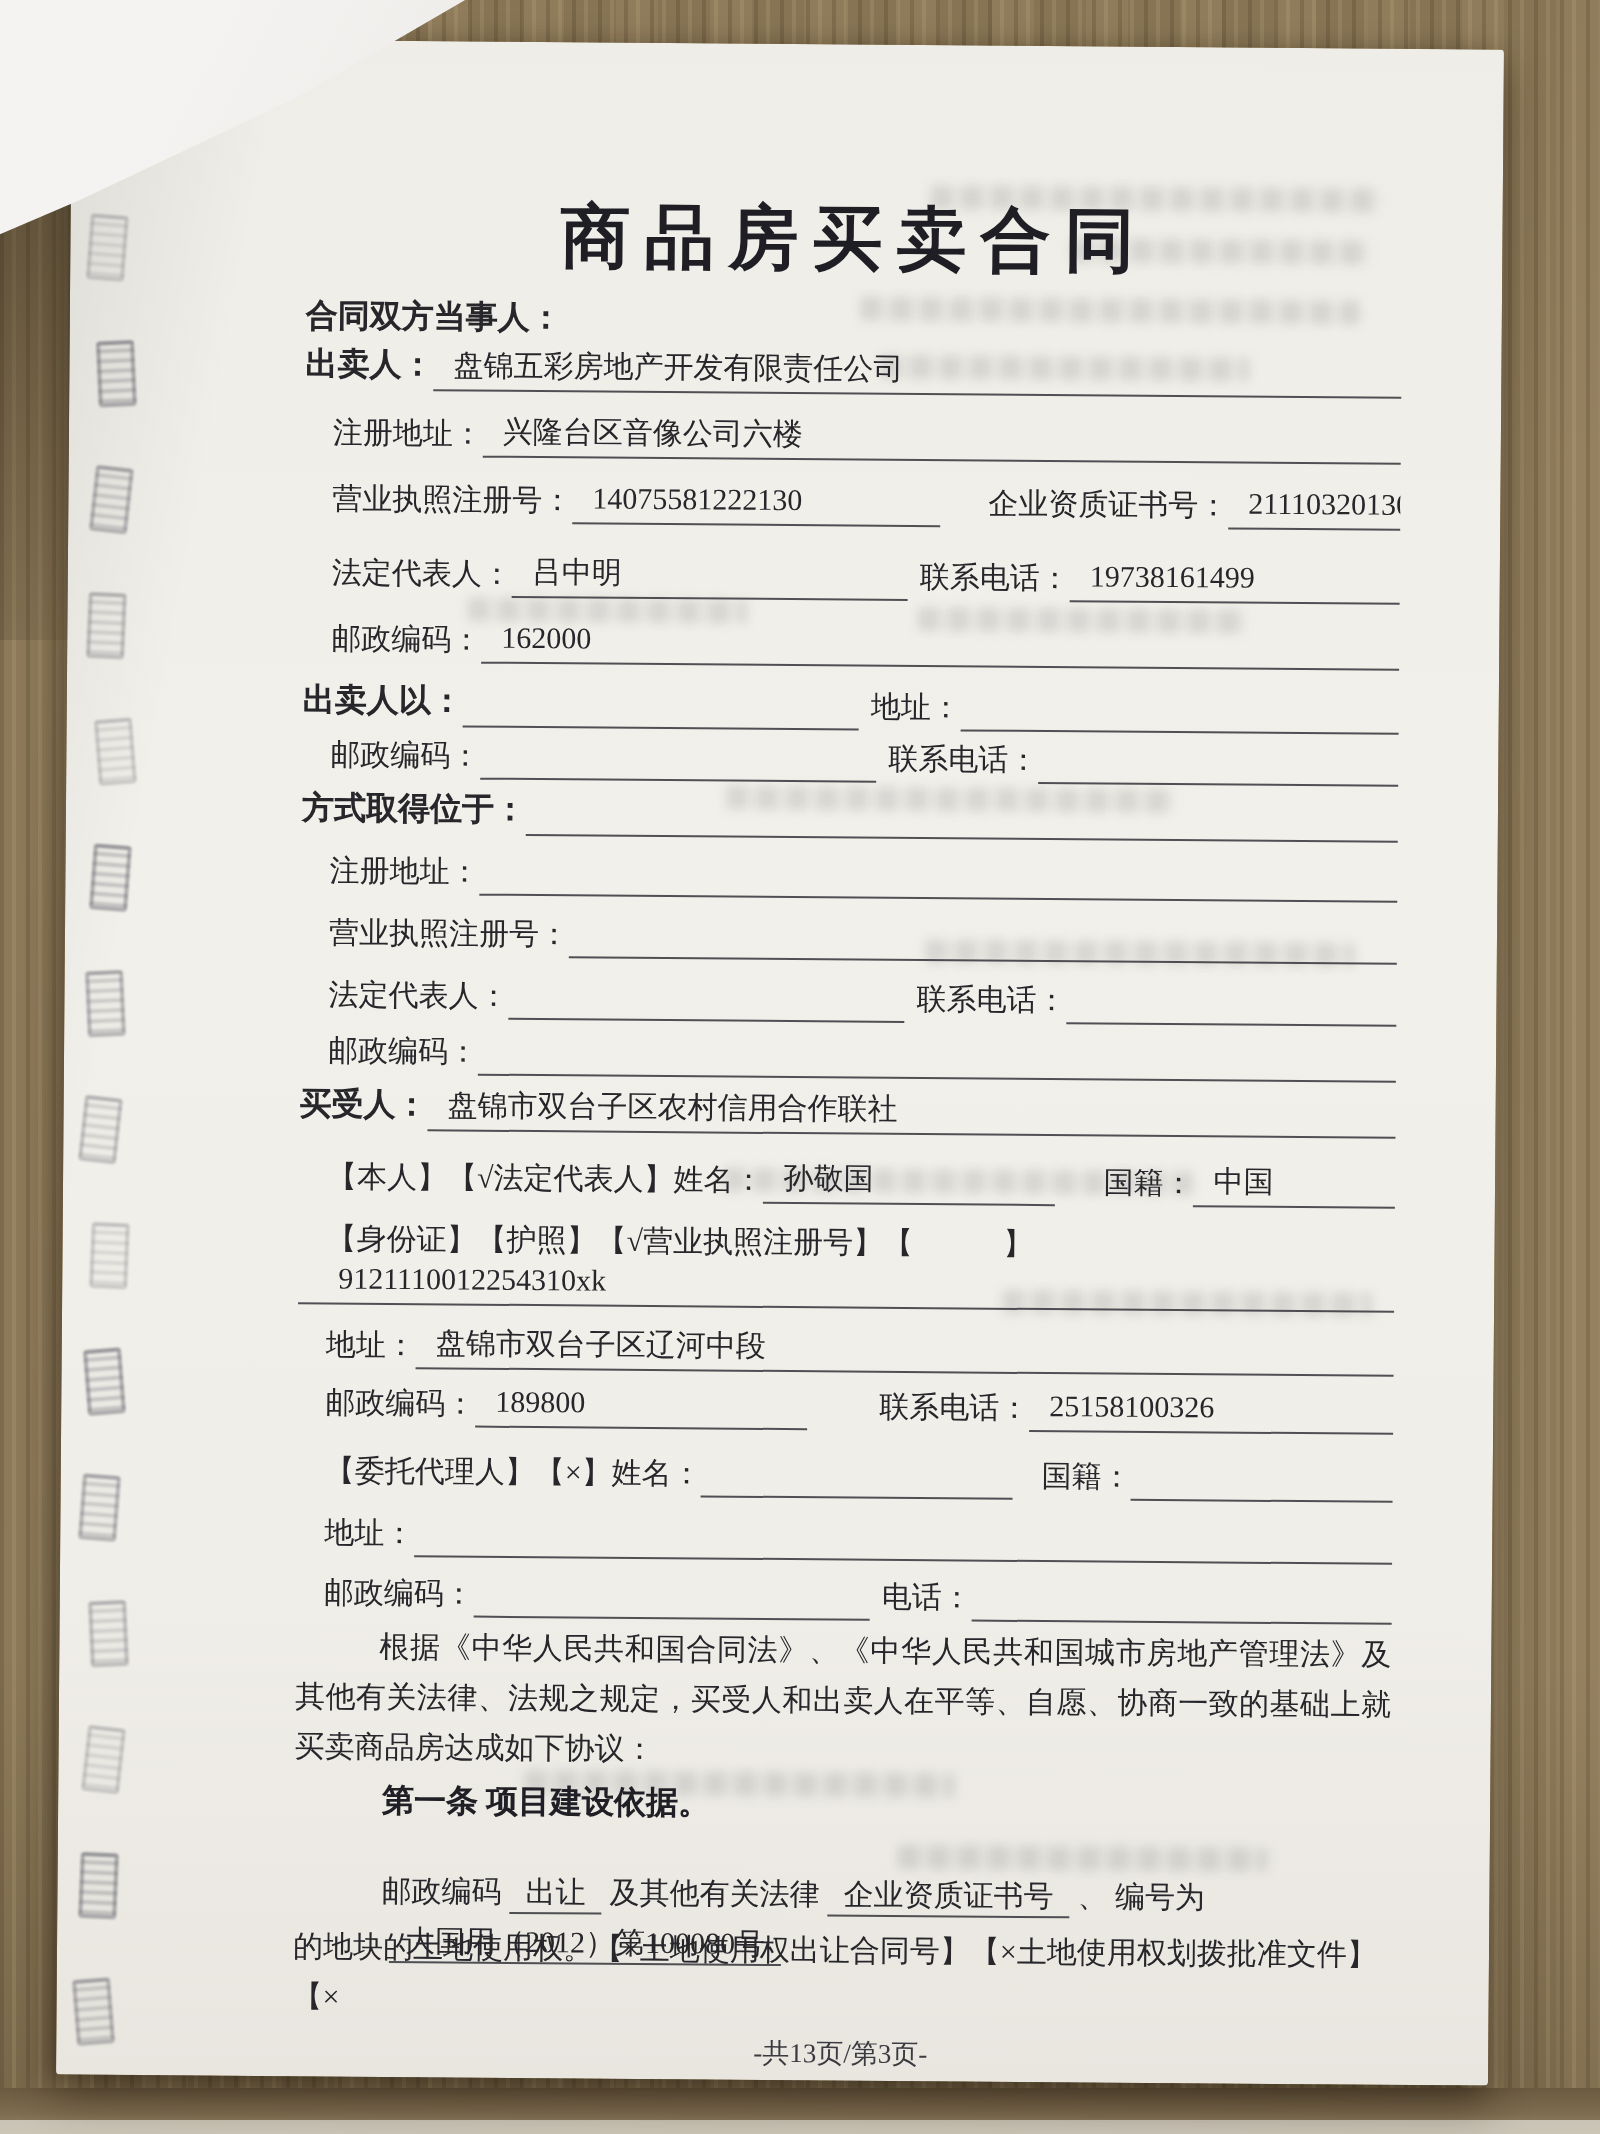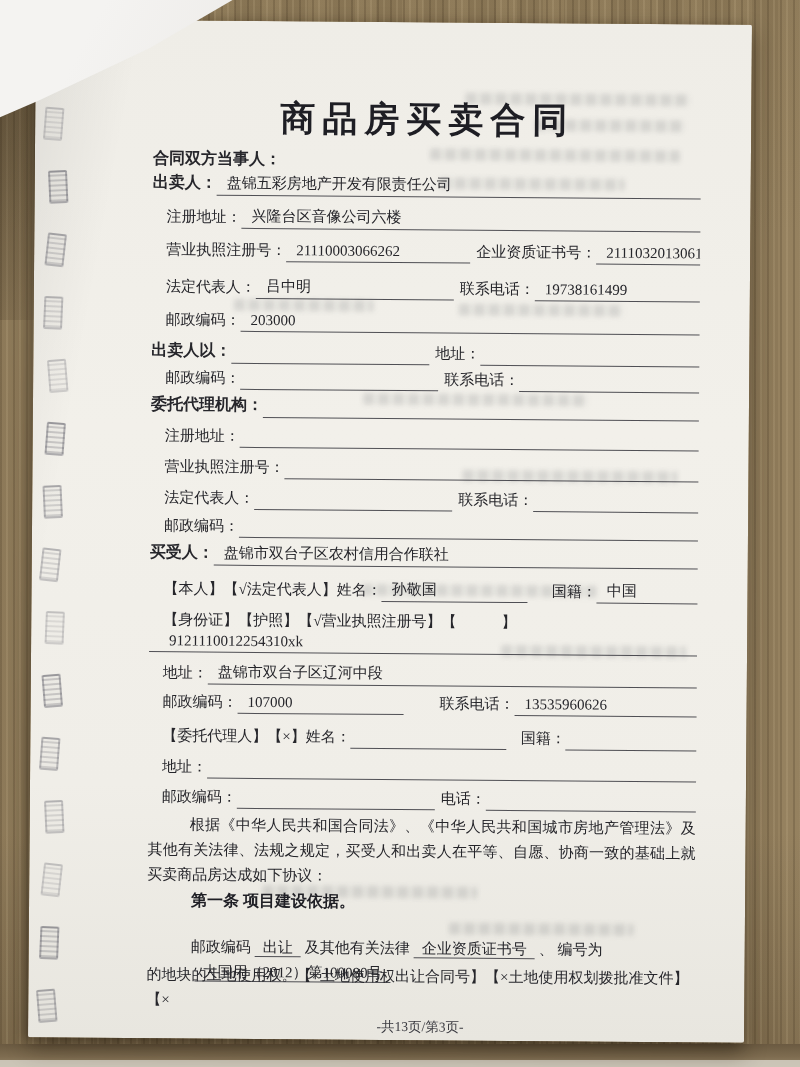--- a/index.html
+++ b/index.html
@@ -108,53 +108,53 @@
       <span class="bl grow"><span>盘锦五彩房地产开发有限责任公司</span></span>
     </div>
 
     <div class="r" style="top:186px">
       <span class="lbl ind">注册地址：</span>
       <span class="bl grow"><span>兴隆台区音像公司六楼</span></span>
     </div>
 
     <div class="r" style="top:220px">
       <span class="lbl ind">营业执照注册号：</span>
-      <span class="bl w168"><span>21110003066262</span></span>
-      <span class="lbl" style="margin-left:6px">企业资质证书号：</span>
+      <span class="bl w168"><span>14075581222130</span></span>
+      <span class="lbl" style="margin-left:24px">企业资质证书号：</span>
       <span class="bl grow"><span>2111032013061931583</span></span>
     </div>
 
     <div class="r" style="top:256px">
       <span class="lbl ind">法定代表人：</span>
       <span class="bl w182"><span>吕中明</span></span>
       <span class="lbl" style="margin-left:6px">联系电话：</span>
       <span class="bl grow"><span>19738161499</span></span>
     </div>
 
     <div class="r" style="top:290px">
       <span class="lbl ind">邮政编码：</span>
-      <span class="bl grow"><span>203000</span></span>
+      <span class="bl grow"><span>162000</span></span>
     </div>
 
     <div class="r" style="top:320px">
       <span class="lbl b">出卖人以：</span>
       <span class="bl w182"></span>
       <span class="lbl" style="margin-left:6px">地址：</span>
       <span class="bl grow"></span>
     </div>
 
     <div class="r" style="top:348px">
       <span class="lbl ind">邮政编码：</span>
       <span class="bl w182"></span>
       <span class="lbl" style="margin-left:6px">联系电话：</span>
       <span class="bl grow"></span>
     </div>
 
     <div class="r" style="top:374px">
-      <span class="lbl b">委托代理机构：</span>
+      <span class="lbl b">方式取得位于：</span>
       <span class="bl grow"></span>
     </div>
 
     <div class="r" style="top:406px">
       <span class="lbl ind">注册地址：</span>
       <span class="bl grow"></span>
     </div>
 
     <div class="r" style="top:437px">
       <span class="lbl ind">营业执照注册号：</span>
@@ -193,23 +193,23 @@
       <span class="bl grow" style="padding-left:20px"><span>9121110012254310xk</span></span>
     </div>
 
     <div class="r" style="top:642px">
       <span class="lbl ind">地址：</span>
       <span class="bl grow"><span>盘锦市双台子区辽河中段</span></span>
     </div>
 
     <div class="r" style="top:672px">
       <span class="lbl ind">邮政编码：</span>
-      <span class="bl w150"><span>107000</span></span>
+      <span class="bl w150"><span>189800</span></span>
       <span class="lbl" style="margin-left:36px">联系电话：</span>
-      <span class="bl grow"><span>13535960626</span></span>
+      <span class="bl grow"><span>25158100326</span></span>
     </div>
 
     <div class="r" style="top:706px">
       <span class="lbl ind">【委托代理人】【×】姓名：</span>
       <span class="bl w140"></span>
       <span class="lbl" style="margin-left:14px">国籍：</span>
       <span class="bl grow"></span>
     </div>
 
     <div class="r" style="top:737px">

